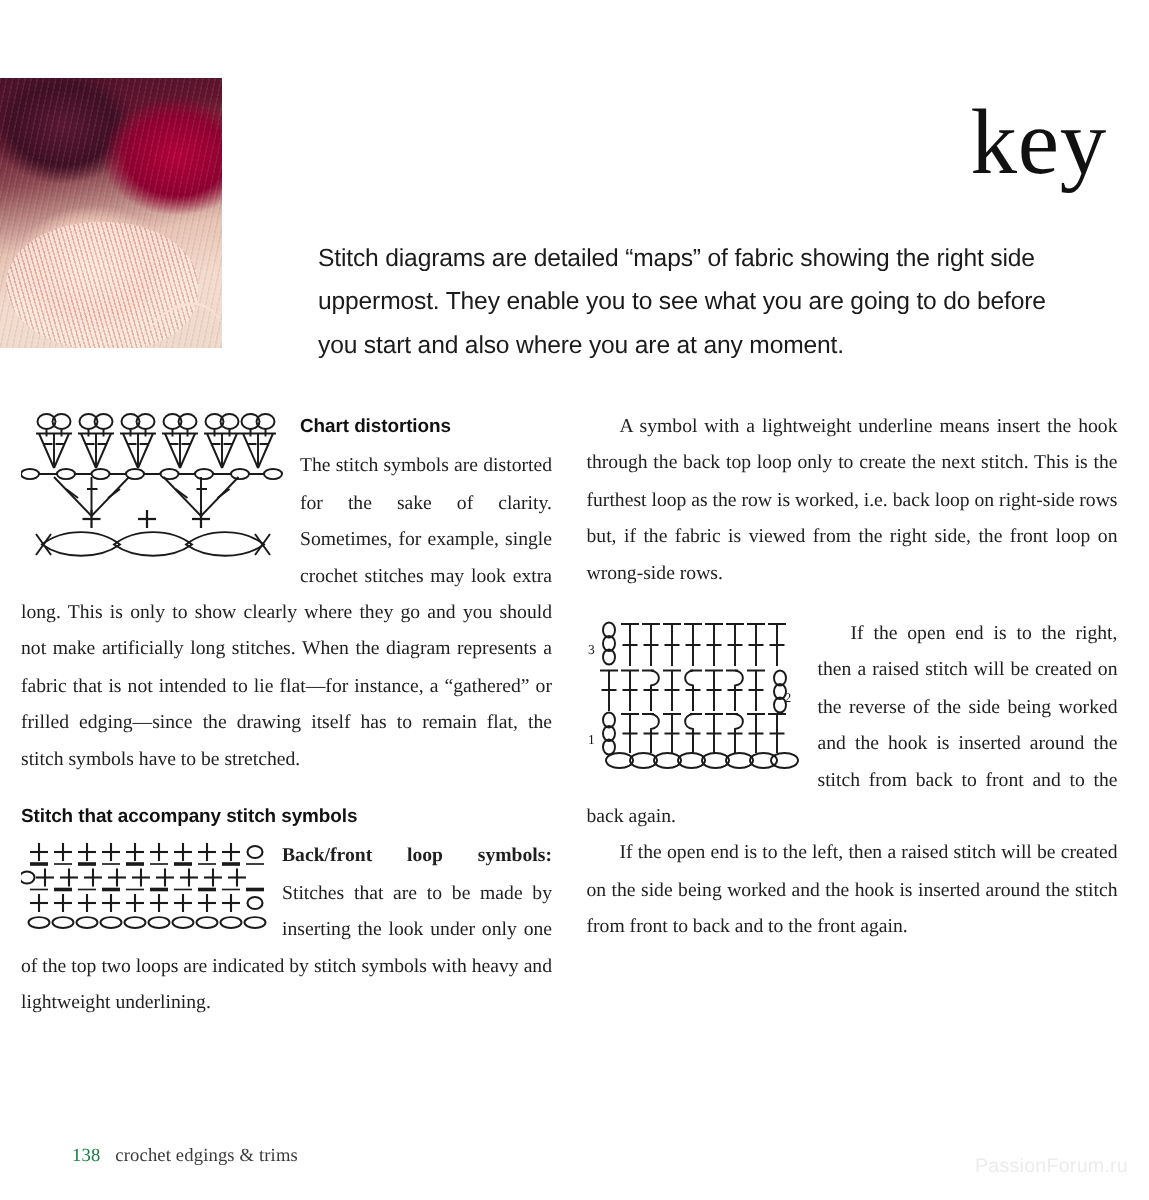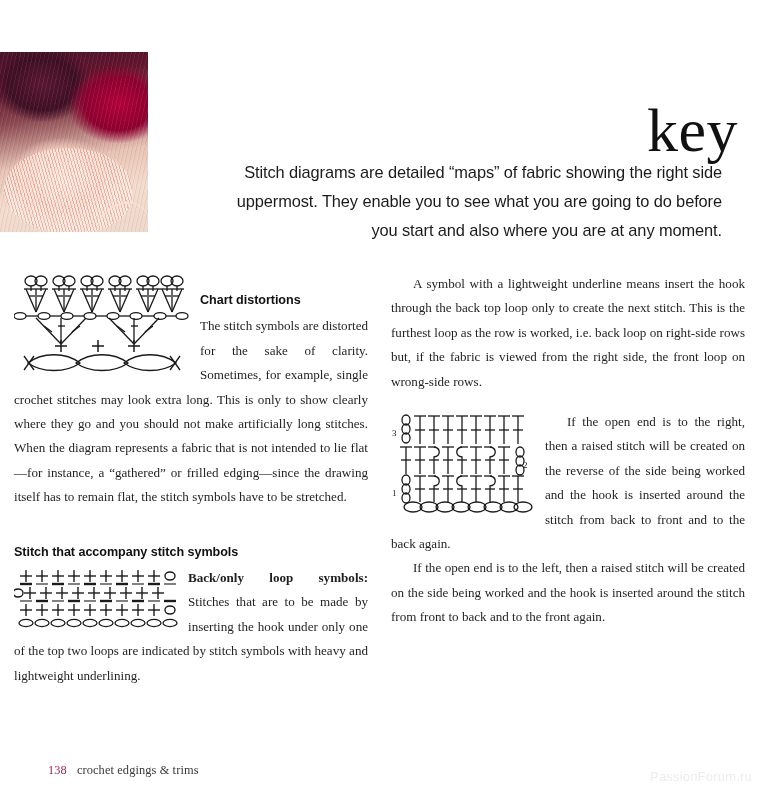--- a/index.html
+++ b/index.html
@@ -60,35 +60,33 @@
   .key-title {
     position: absolute;
     right: 28px;
     top: 64px;
     font-family: "Liberation Serif", serif;
     font-size: 62px;
     line-height: 1;
     font-weight: 400;
     letter-spacing: .5px;
     color: #111;
-    margin-top: 35px;
   }
 
   
   .intro {
     position: absolute;
     left: 212px;
     top: 158px;
     width: 510px;
     font-family: "Liberation Sans", sans-serif;
     font-size: 16.4px;
     line-height: 29px;
     color: #1b1b1b;
     letter-spacing: -0.1px;
-    text-align: right;
   }
 
   
   .col {
     position: absolute;
     top: 272px;
     width: 354px;
     font-size: 13.1px;
     line-height: 24.4px;
     text-align: justify;
@@ -97,39 +95,39 @@
   .col-left  { left: 14px;  }
   .col-right { left: 391px; }
 
   .col p { margin: 0; text-indent: 0; }
   .col p.ind { text-indent: 22px; }
 
   h3.sub {
     font-family: "Liberation Sans", sans-serif;
     font-size: 12.6px;
     font-weight: bold;
-    margin: 16px 0 2px 0;
+    margin: 0 0 2px 0;
     color: #111;
     letter-spacing: -0.05px;
   }
   .runin { font-weight: bold; }
 
   
   .art-left   { float: left; margin: 2px 10px 4px 0; }
 
   
   .footer {
     position: absolute;
     left: 48px;
     bottom: 22px;
     font-size: 12.4px;
     color: #3a3a3a;
     letter-spacing: .1px;
   }
-  .footer .pg { color: #be185d; margin-right: 10px; }
+  .footer .pg { color: #15803d; margin-right: 10px; }
   .watermark {
     position: absolute;
     right: 14px;
     bottom: 16px;
     font-family: "Liberation Sans", sans-serif;
     font-size: 13px;
     color: #ececec;
     letter-spacing: .2px;
   }
 
@@ -457,21 +455,21 @@
           <ellipse cx="92" cy="55" rx="7" ry="3.6"></ellipse>
           <ellipse cx="108" cy="55" rx="7" ry="3.6"></ellipse>
           <ellipse cx="124" cy="55" rx="7" ry="3.6"></ellipse>
           <ellipse cx="140" cy="55" rx="7" ry="3.6"></ellipse>
           <ellipse cx="156" cy="55" rx="7" ry="3.6"></ellipse>
         </g>
       </g>
     </svg>
   </div>
 
-  <p><span class="runin">Back/only loop symbols:</span><span> Stitches that are to be made by inserting the hook under only one of the top two loops are indicated by stitch symbols with heavy and lightweight underlining.</span></p>
+  <p><span class="runin">Back/front loop symbols:</span><span> Stitches that are to be made by inserting the look under only one of the top two loops are indicated by stitch symbols with heavy and lightweight underlining.</span></p>
 </div>
 
 <div class="col col-right">
   <p class="ind">A symbol with a lightweight underline means insert the hook through the back top loop only to create the next stitch. This is the furthest loop as the row is worked, i.e. back loop on right-side rows but, if the fabric is viewed from the right side, the front loop on wrong-side rows.</p>
 
   <div style="height:16px;"></div>
 
   <div class="art-left">
     <svg width="144" height="104" viewBox="0 0 144 104" aria-hidden="true">
       <g fill="none" stroke="#1a1a1a" stroke-width="1.3">

